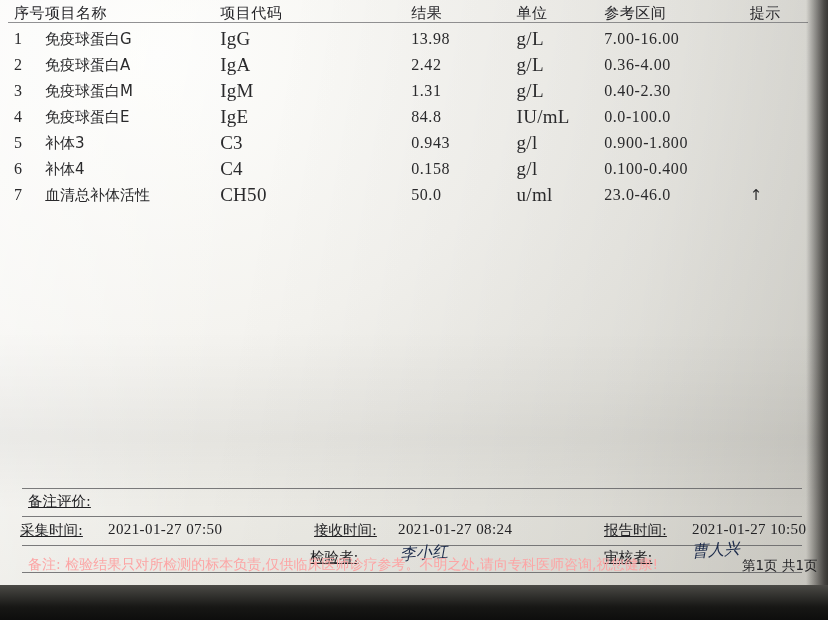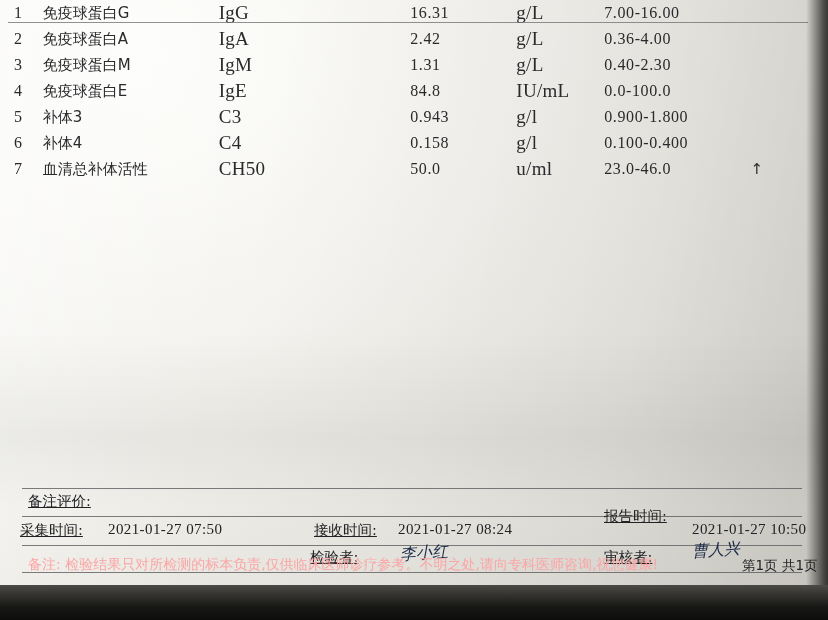--- a/index.html
+++ b/index.html
@@ -168,26 +168,35 @@
 
 <div id="page">
   <div id="paper"></div>
   <div id="shade1"></div>
   <div id="shade2"></div>
 
   <div class="content">
 
     <table class="tbl">
       <tbody>
+          <tr class="hdr">
+        <td class="c-no cn">序号</td>
+        <td class="c-name cn">项目名称</td>
+        <td class="c-code cn">项目代码</td>
+        <td class="c-res cn">结果</td>
+        <td class="c-unit cn">单位</td>
+        <td class="c-ref cn">参考区间</td>
+        <td class="c-flag cn">提示</td>
+      </tr>
 
       <tr>
         <td class="c-no num">1</td>
         <td class="c-name cn">免疫球蛋白G</td>
         <td class="c-code en">IgG</td>
-        <td class="c-res num">16.31</td>
+        <td class="c-res num">13.98</td>
         <td class="c-unit en">g/L</td>
         <td class="c-ref num">7.00-16.00</td>
         <td class="c-flag arrow-up"></td>
       </tr>
       <tr>
         <td class="c-no num">2</td>
         <td class="c-name cn">免疫球蛋白A</td>
         <td class="c-code en">IgA</td>
         <td class="c-res num">2.42</td>
         <td class="c-unit en">g/L</td>
@@ -248,21 +257,21 @@
       <div class="line" style="top:488px;"></div>
       <div class="flabel" style="left:28px; top:492px;">备注评价:</div>
       <div class="line" style="top:516px;"></div>
 
       <div class="flabel" style="left:20px; top:521px;">采集时间:</div>
       <div class="fval" style="left:108px; top:521px;">2021-01-27 07:50</div>
 
       <div class="flabel" style="left:314px; top:521px;text-align:right;">接收时间:</div>
       <div class="fval" style="left:398px; top:521px;">2021-01-27 08:24</div>
 
-      <div class="flabel" style="left:604px; top:507px;">报告时间:</div>
+      <div class="flabel" style="left:604px; top:521px;">报告时间:</div>
       <div class="fval" style="left:692px; top:521px;">2021-01-27 10:50</div>
 
       <div class="line" style="top:545px;"></div>
 
       <div class="flabel" style="left:310px; top:548px;">检验者:</div>
       <div class="sig" style="left:400px; top:543px;">李小红</div>
 
       <div class="flabel" style="left:604px; top:548px;">审核者:</div>
       <div class="sig" style="left:692px; top:540px;">曹人兴</div>
 

